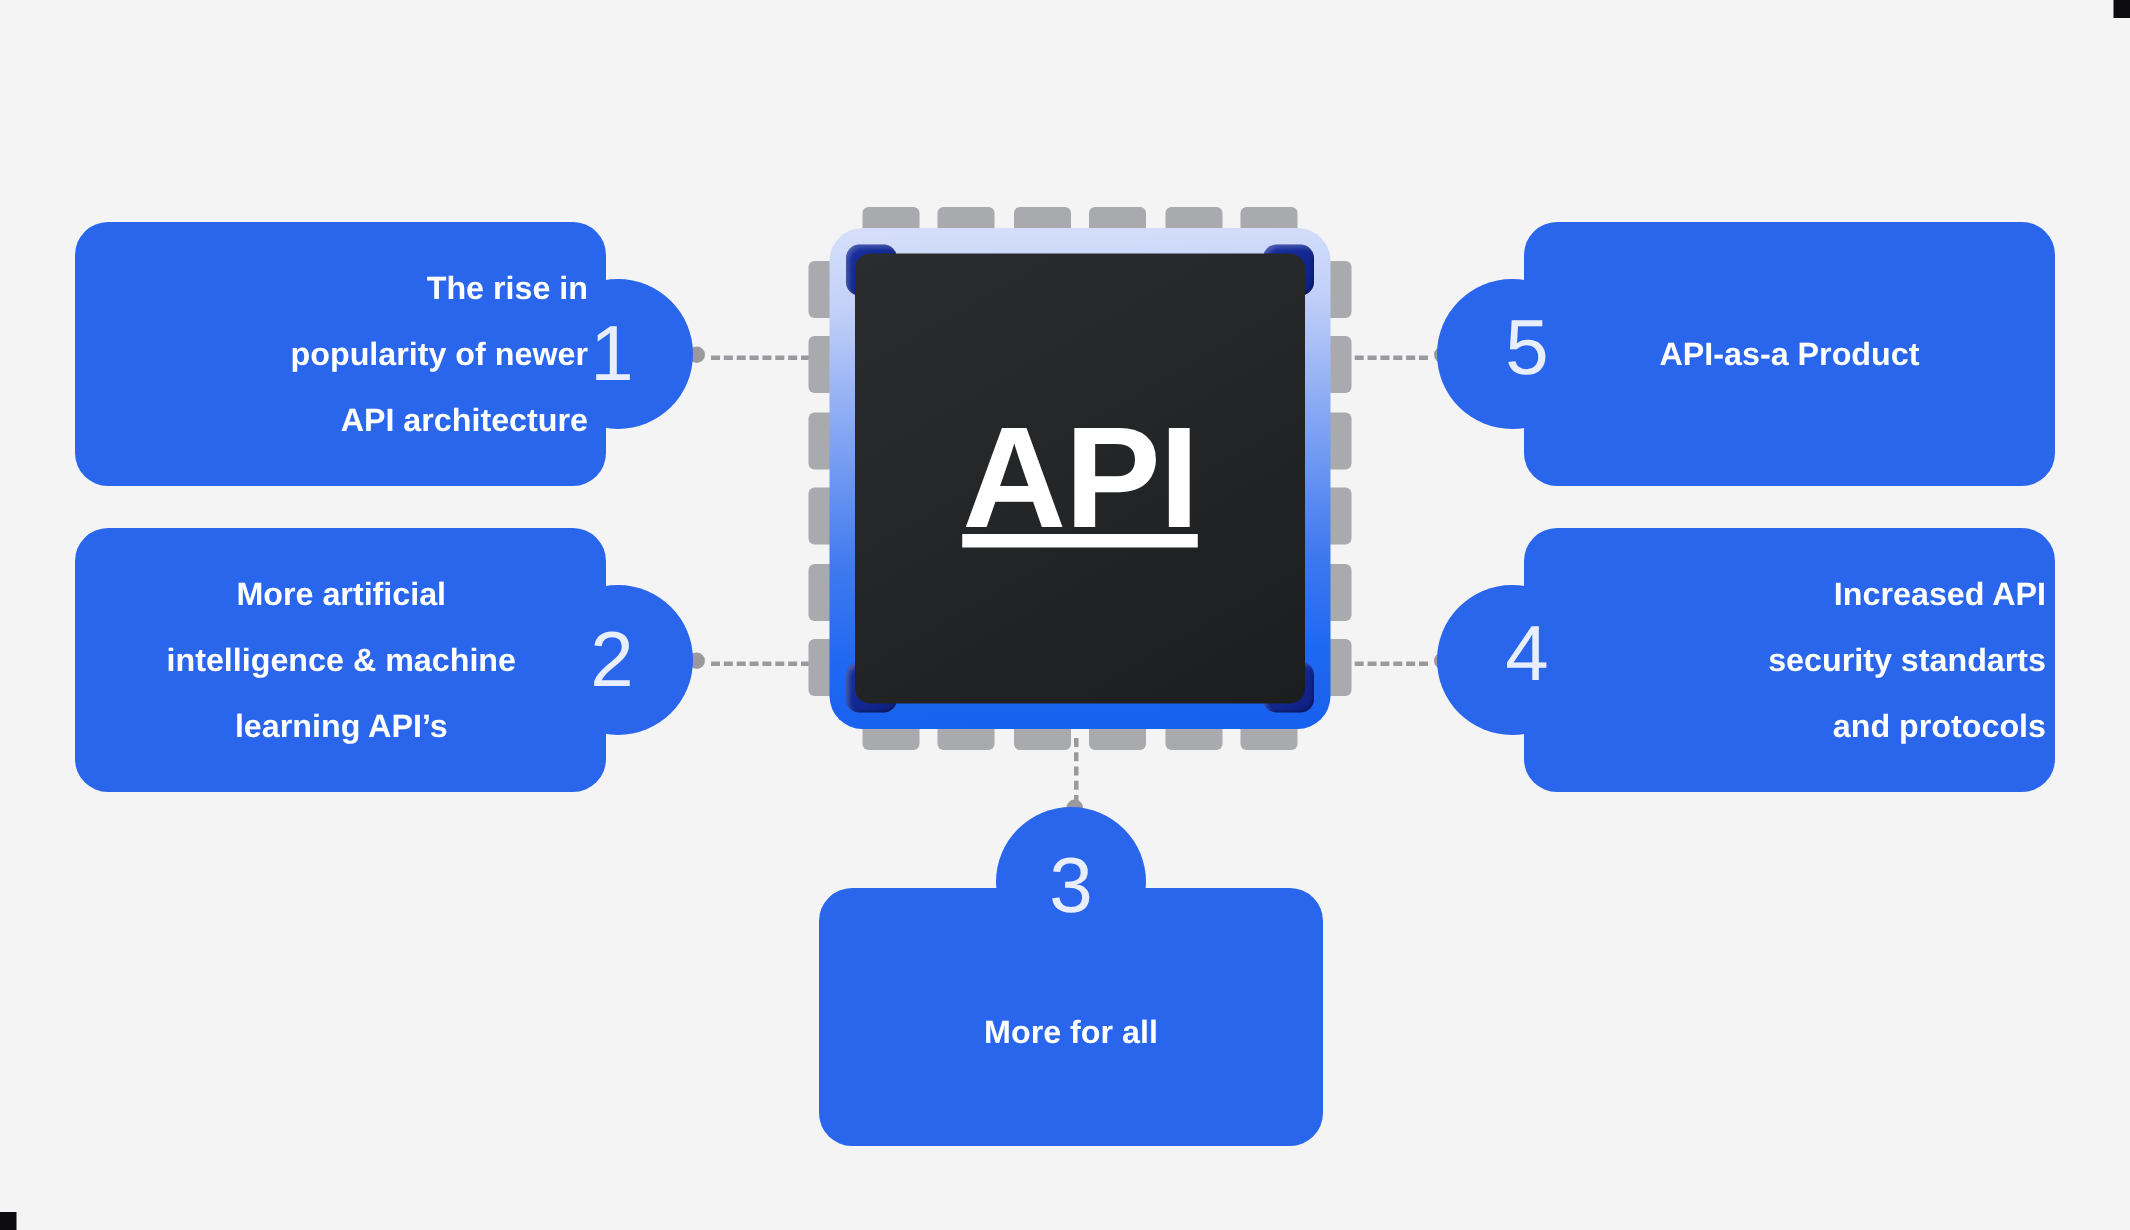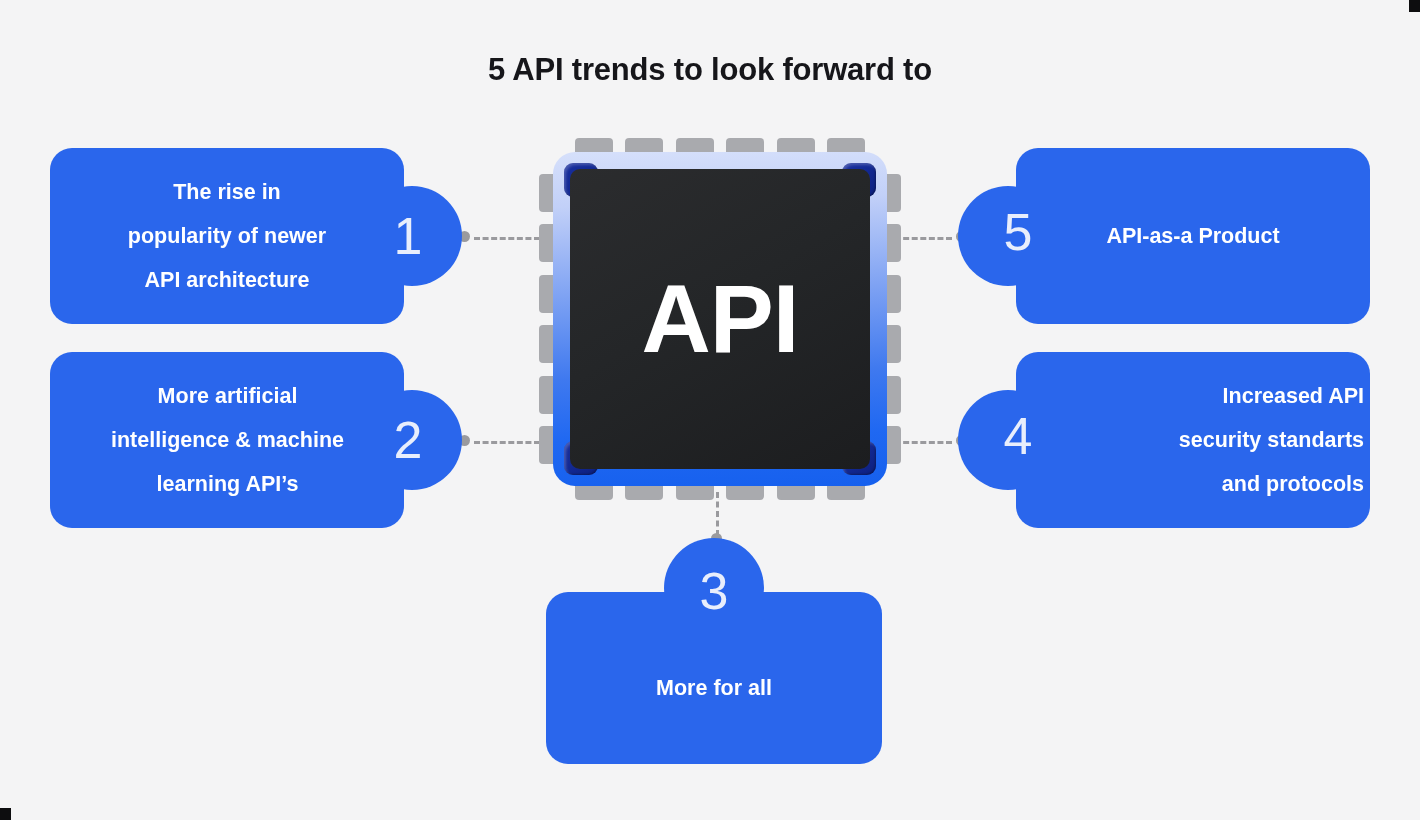--- a/index.html
+++ b/index.html
@@ -79,21 +79,21 @@
     line-height: 44px;
     text-align: center;
     z-index: 3;
     white-space: pre-line;
   }
 
   
   #card-1 .card-body { left: 50px; top: 148px; width: 354px; height: 176px; }
   #card-1 .card-bump { left: 362px; top: 186px; width: 100px; height: 100px; }
   #card-1 .card-num  { left: 378px; top: 210px; width: 60px; }
-  #card-1 .card-text { left: 62px; top: 170px; width: 330px; }
+  #card-1 .card-text { left: 62px; top: 170px; width: 330px; text-align: right; }
 
   #card-2 .card-body { left: 50px; top: 352px; width: 354px; height: 176px; }
   #card-2 .card-bump { left: 362px; top: 390px; width: 100px; height: 100px; }
   #card-2 .card-num  { left: 378px; top: 414px; width: 60px; }
   #card-2 .card-text { left: 55px; top: 374px; width: 345px; }
 
   
   #card-5 .card-body { left: 1016px; top: 148px; width: 354px; height: 176px; }
   #card-5 .card-bump { left: 958px; top: 186px; width: 100px; height: 100px; }
   #card-5 .card-num  { left: 988px; top: 206px; width: 60px; }
@@ -190,20 +190,21 @@
     width: 300px;
     height: 300px;
     display: flex;
     align-items: center;
     justify-content: center;
     color: #ffffff;
     font-size: 96px;
     font-weight: bold;
     letter-spacing: -1px;
     line-height: 1;
+    text-decoration: underline;
   }
   .corner {
     position: absolute;
     width: 34px;
     height: 34px;
     border-radius: 9px;
     background: linear-gradient(135deg, #1a2f9e 0%, #132a96 40%, #0d1f7d 100%);
     box-shadow: inset 2px 2px 3px rgba(255,255,255,0.22),
                 inset -1px -1px 2px rgba(0,0,0,0.3);
   }
@@ -213,21 +214,20 @@
   .corner-br { right: 11px; bottom: 11px; }
 </style>
 </head>
 <body>
 
 <div id="stage">
 
   <div class="crop-mark crop-tr"></div>
   <div class="crop-mark crop-bl"></div>
 
-  <div id="page-title">5 API trends to look forward to</div>
 
   <div class="conn-dash-h" id="dash-1"></div>
   <div class="conn-dot" id="dot-1"></div>
 
   <div class="conn-dash-h" id="dash-2"></div>
   <div class="conn-dot" id="dot-2"></div>
 
   <div class="conn-dash-v" id="dash-3"></div>
   <div class="conn-dot" id="dot-3"></div>
 

